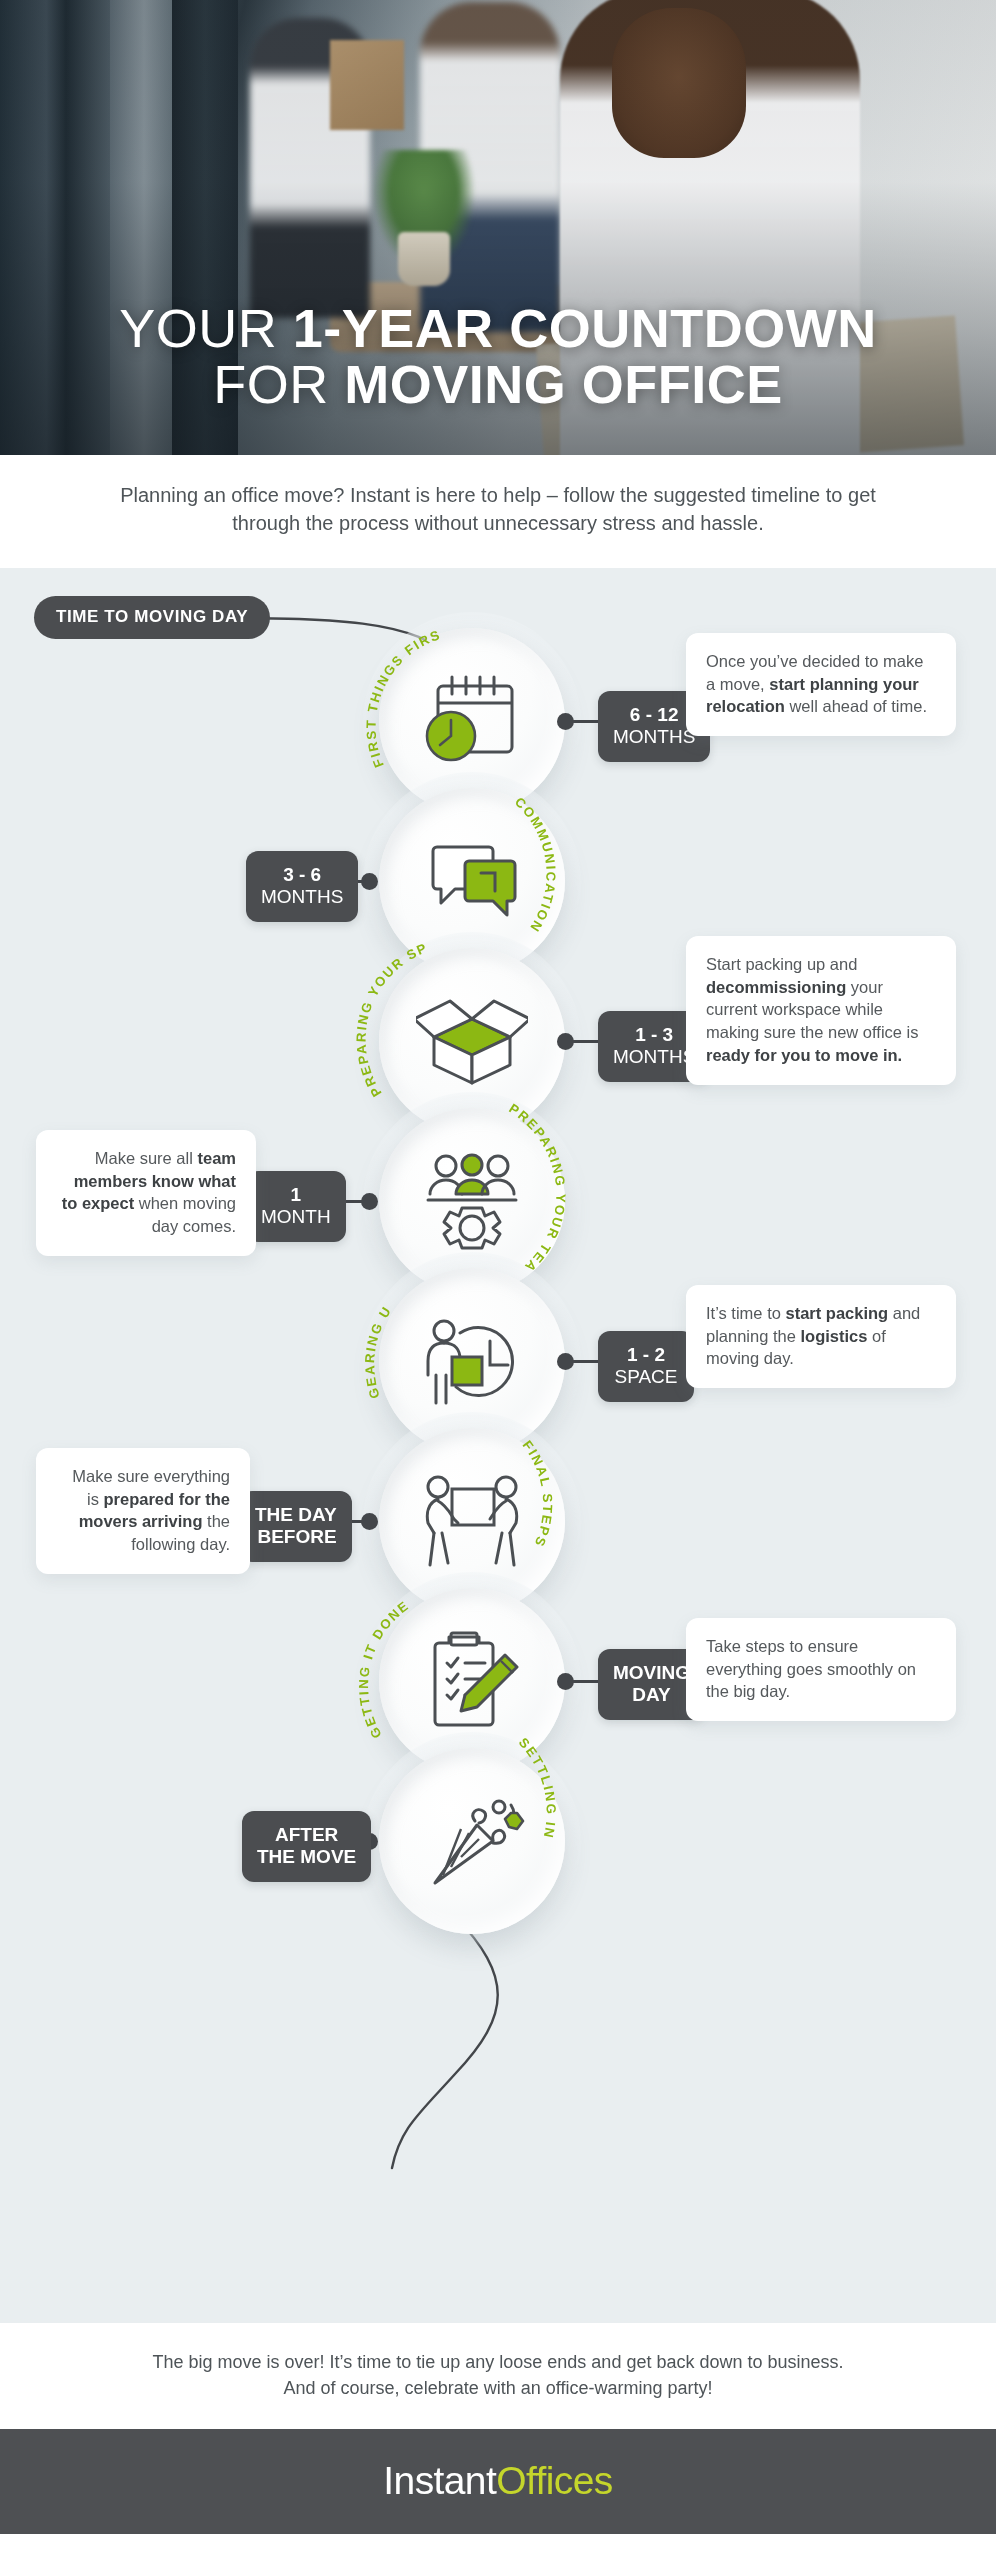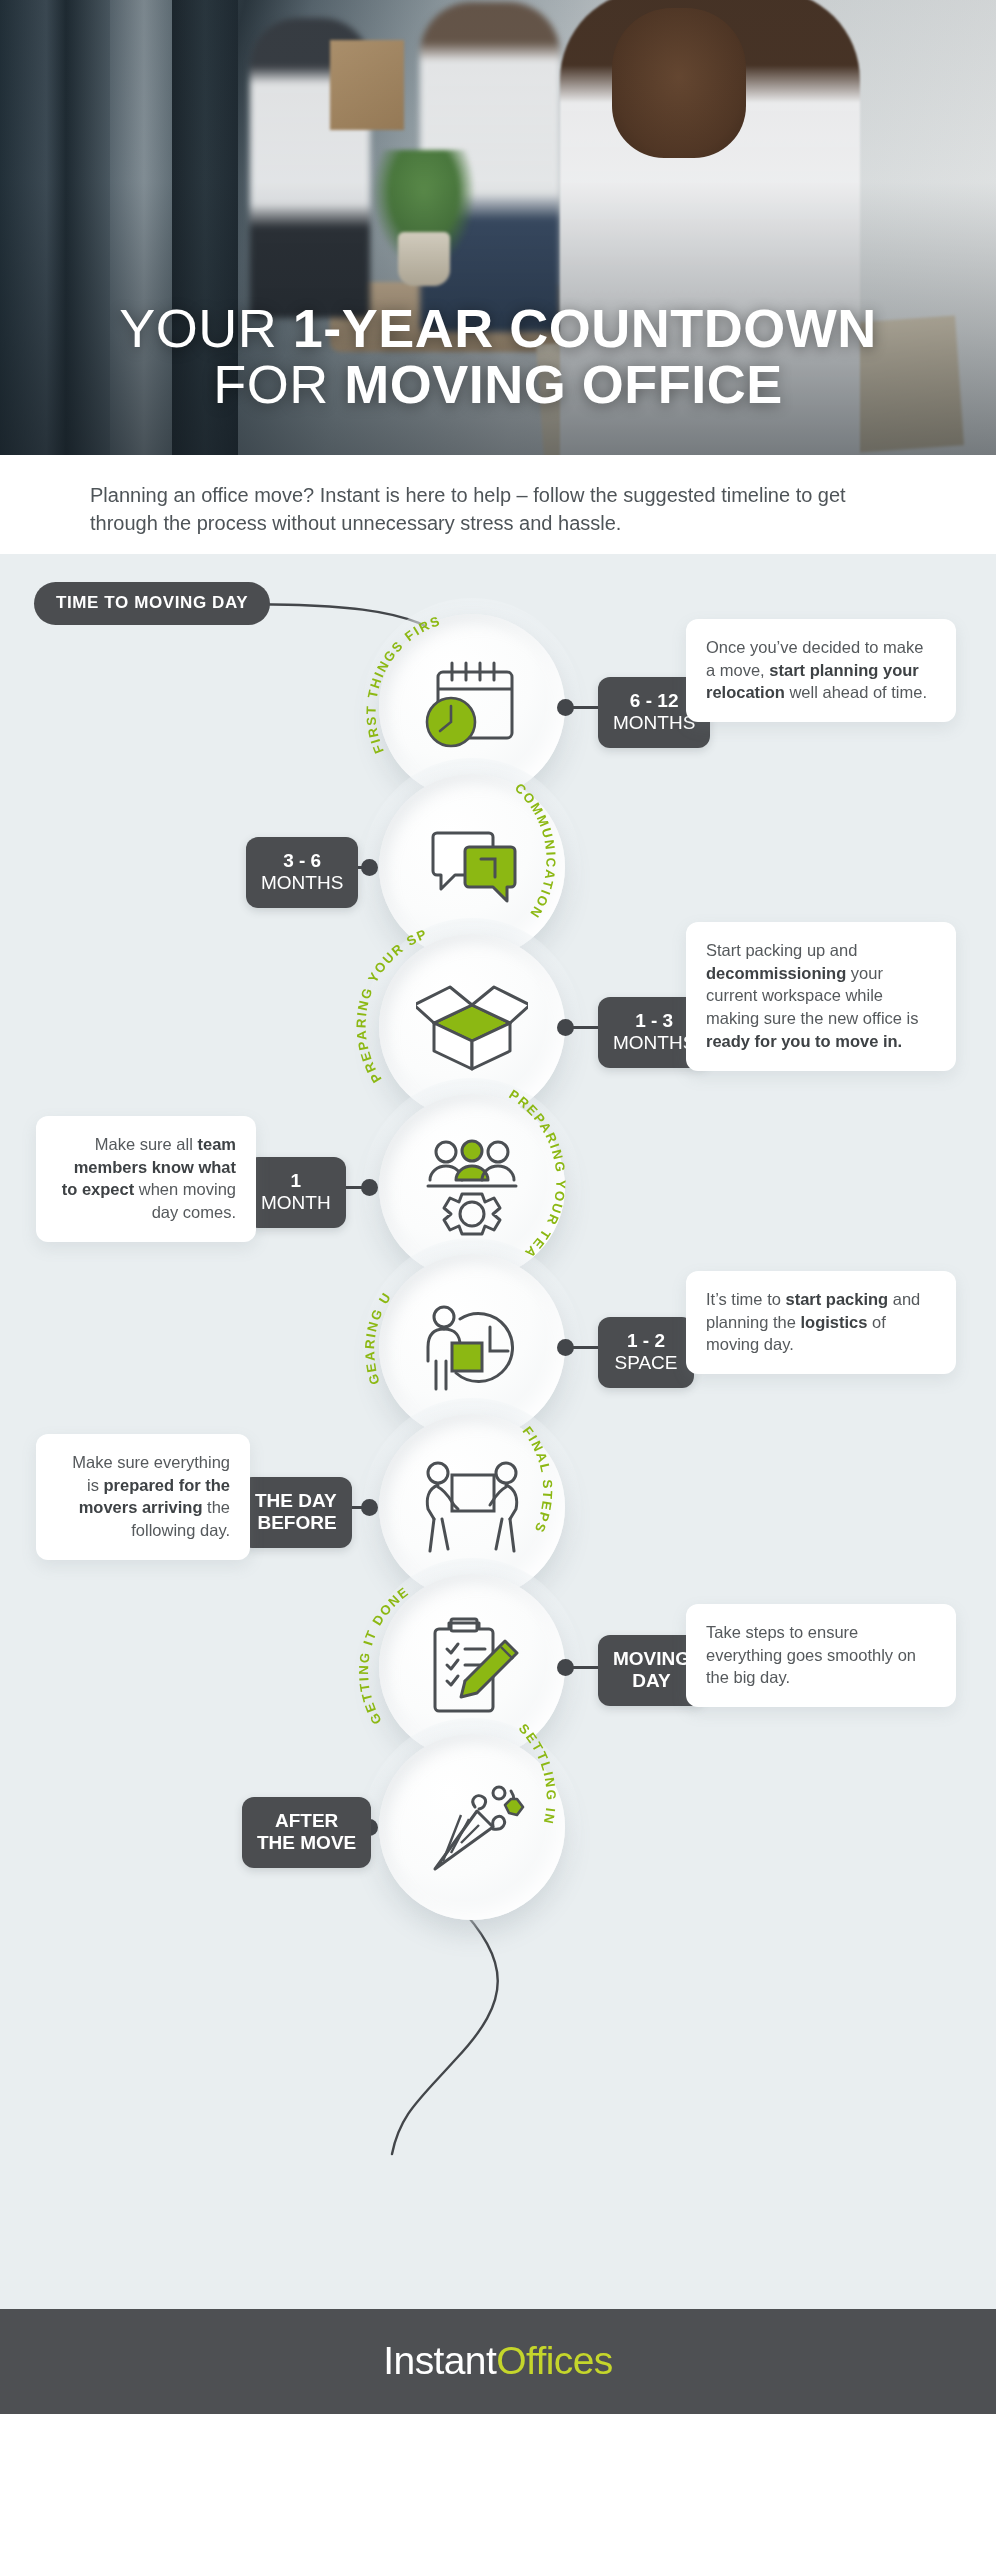--- a/index.html
+++ b/index.html
@@ -113,21 +113,22 @@
     text-shadow: 0 2px 14px rgba(0,0,0,.45);
     padding: 0 24px;
   }
   .hero-title .b { font-weight: 700; }
   .hero-title .line { display: block; white-space: nowrap; }
 
   
   .intro {
     width: 996px;
     background: #ffffff;
-    padding: 26px 90px 16px 90px;
+    padding: 26px 90px 30px 90px;
+    text-align: center;
   }
   .intro p {
     font-size: 20px;
     line-height: 1.42;
     color: #4e5458;
   }
 
   
   .timeline {
     position: relative;
@@ -504,20 +505,24 @@
     </svg>
     <div class="dot" style="left:361px; top:1265px;"></div>
     <div class="connector" style="left:336px; top:1272px; width:32px;"></div>
     <div class="time-badge" style="left:242px; top:1243px;">
       <span class="n">AFTER</span>
       <span class="n">THE MOVE</span>
     </div>
 
   </div>
 
+  <div class="outro">
+    <p>The big move is over! It’s time to tie up any loose ends and get back down to business.</p>
+    <p>And of course, celebrate with an office-warming party!</p>
+  </div>
 
   <div class="footer">
     <div class="logo">
       <span class="w">Instant</span><span class="g">Offices</span>
     </div>
   </div>
 
 </div>
 
 </body></html>

